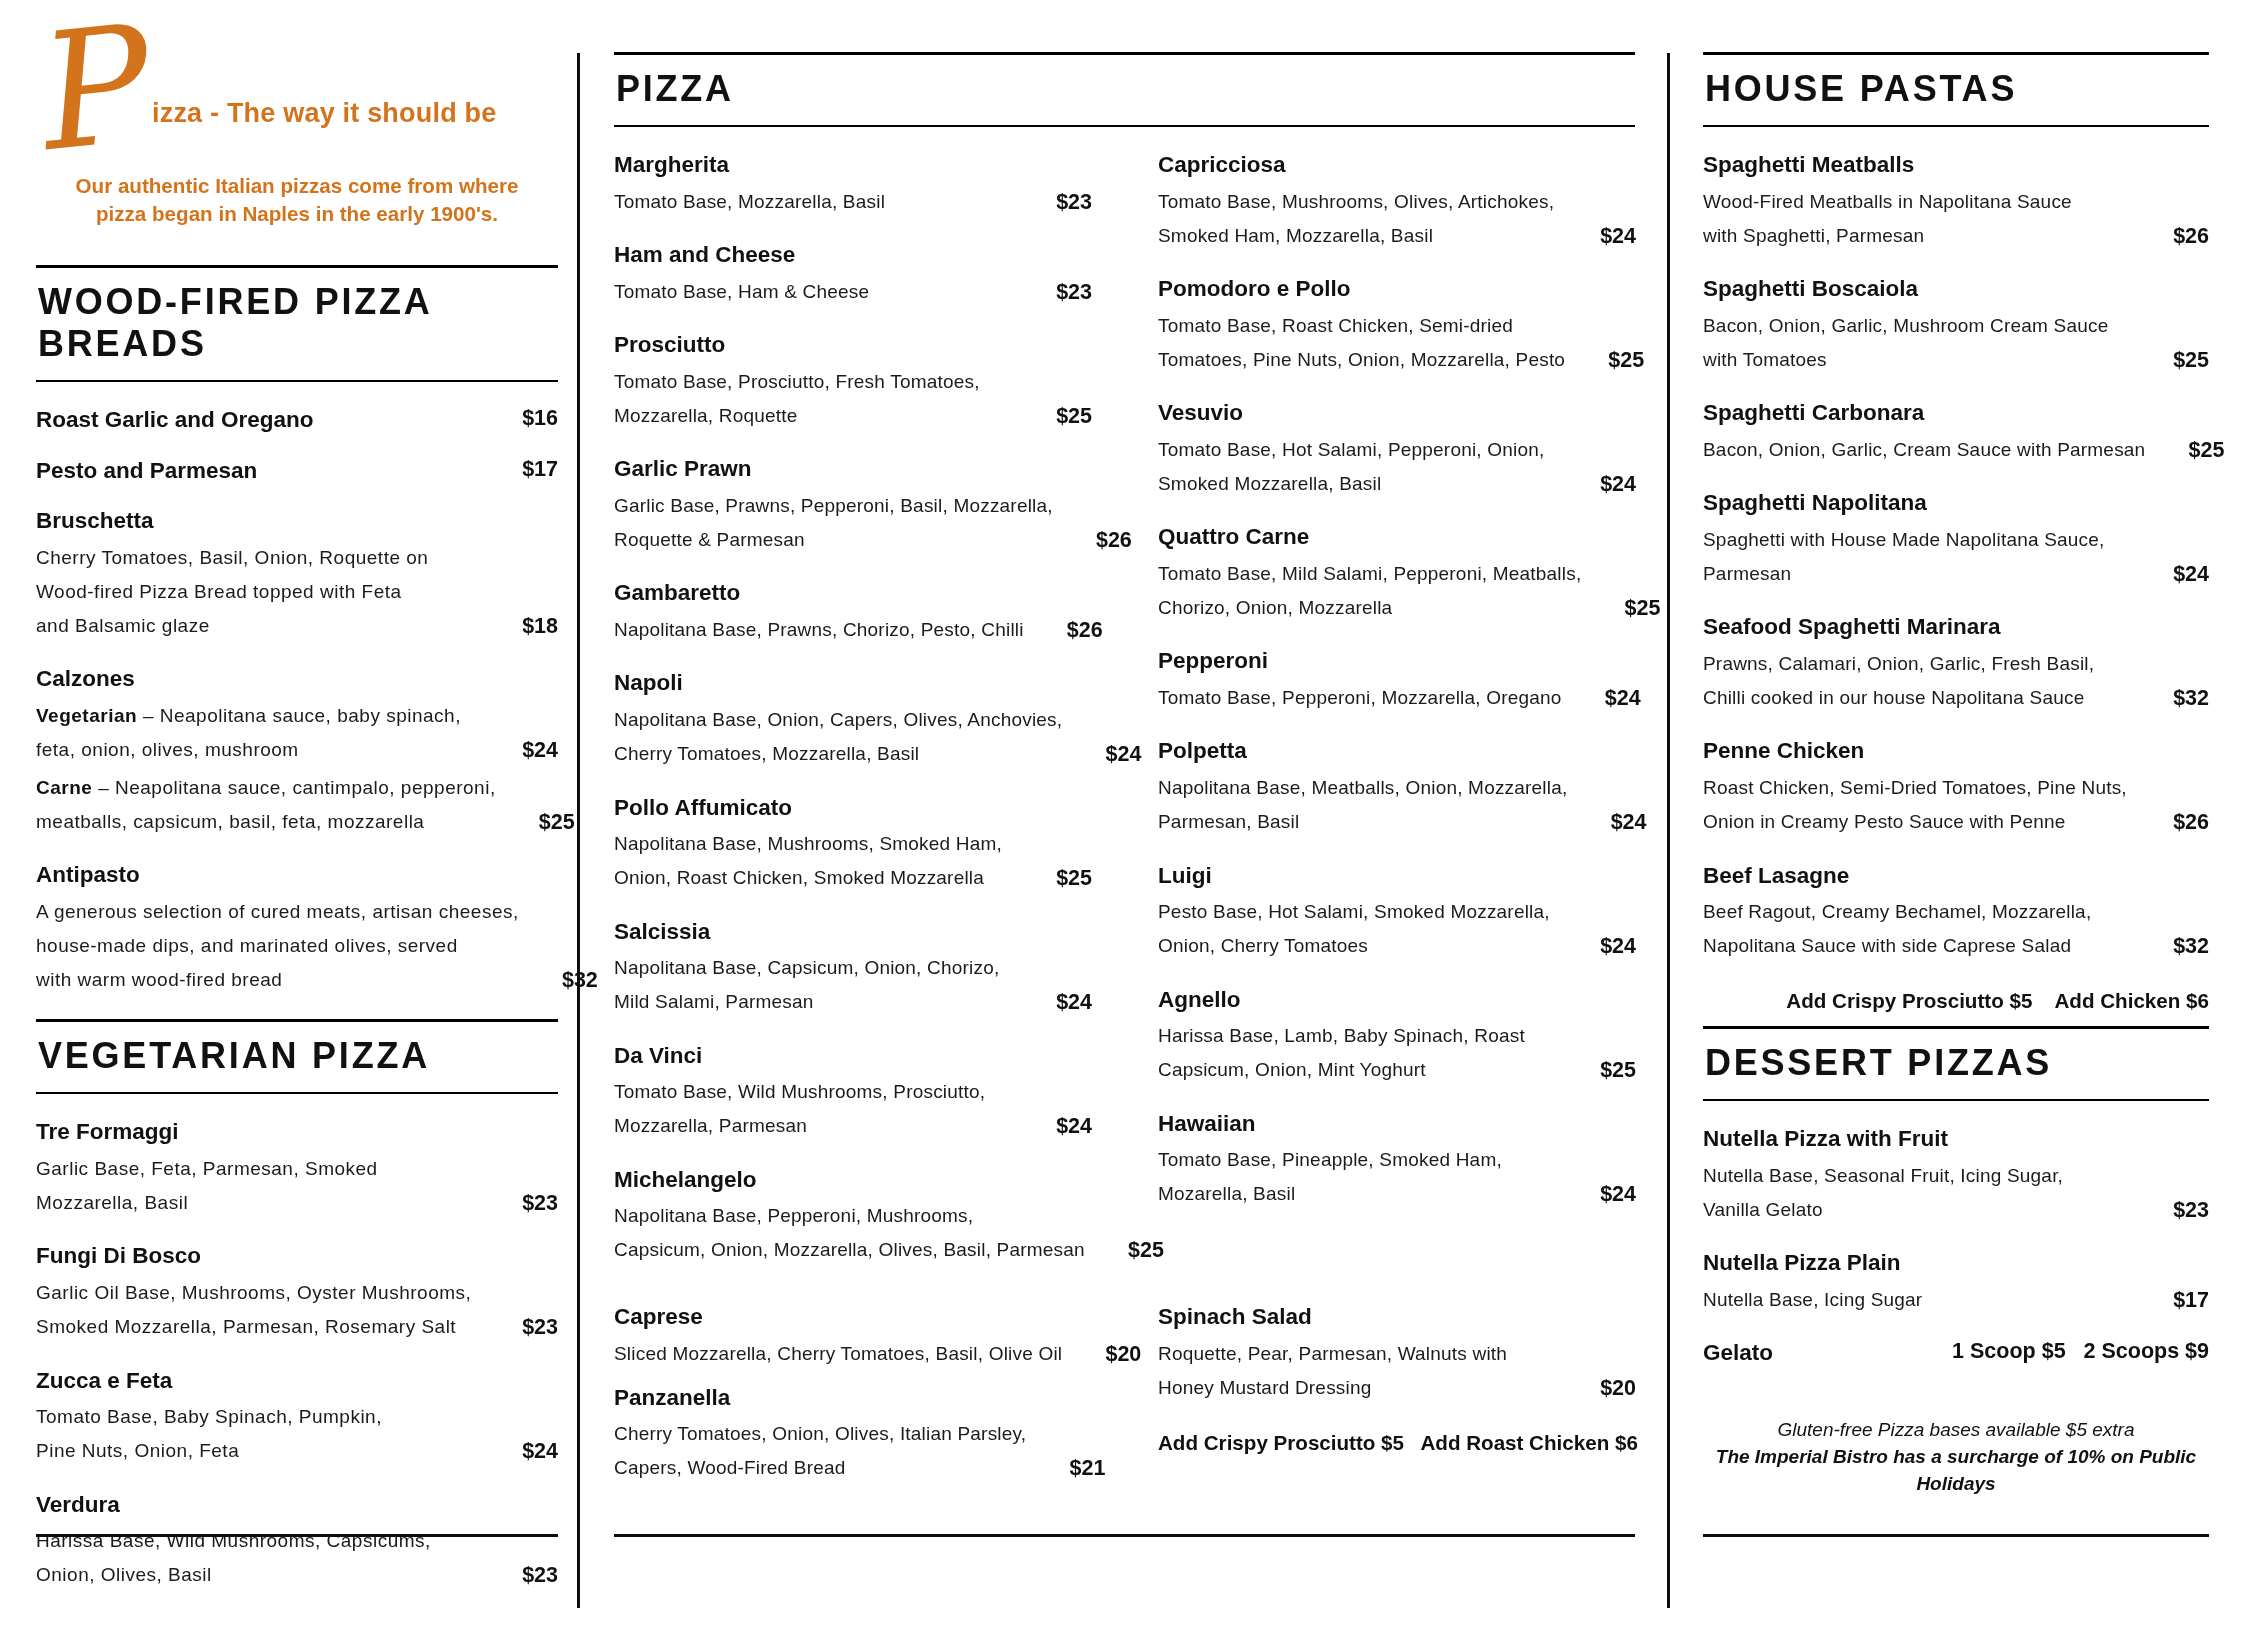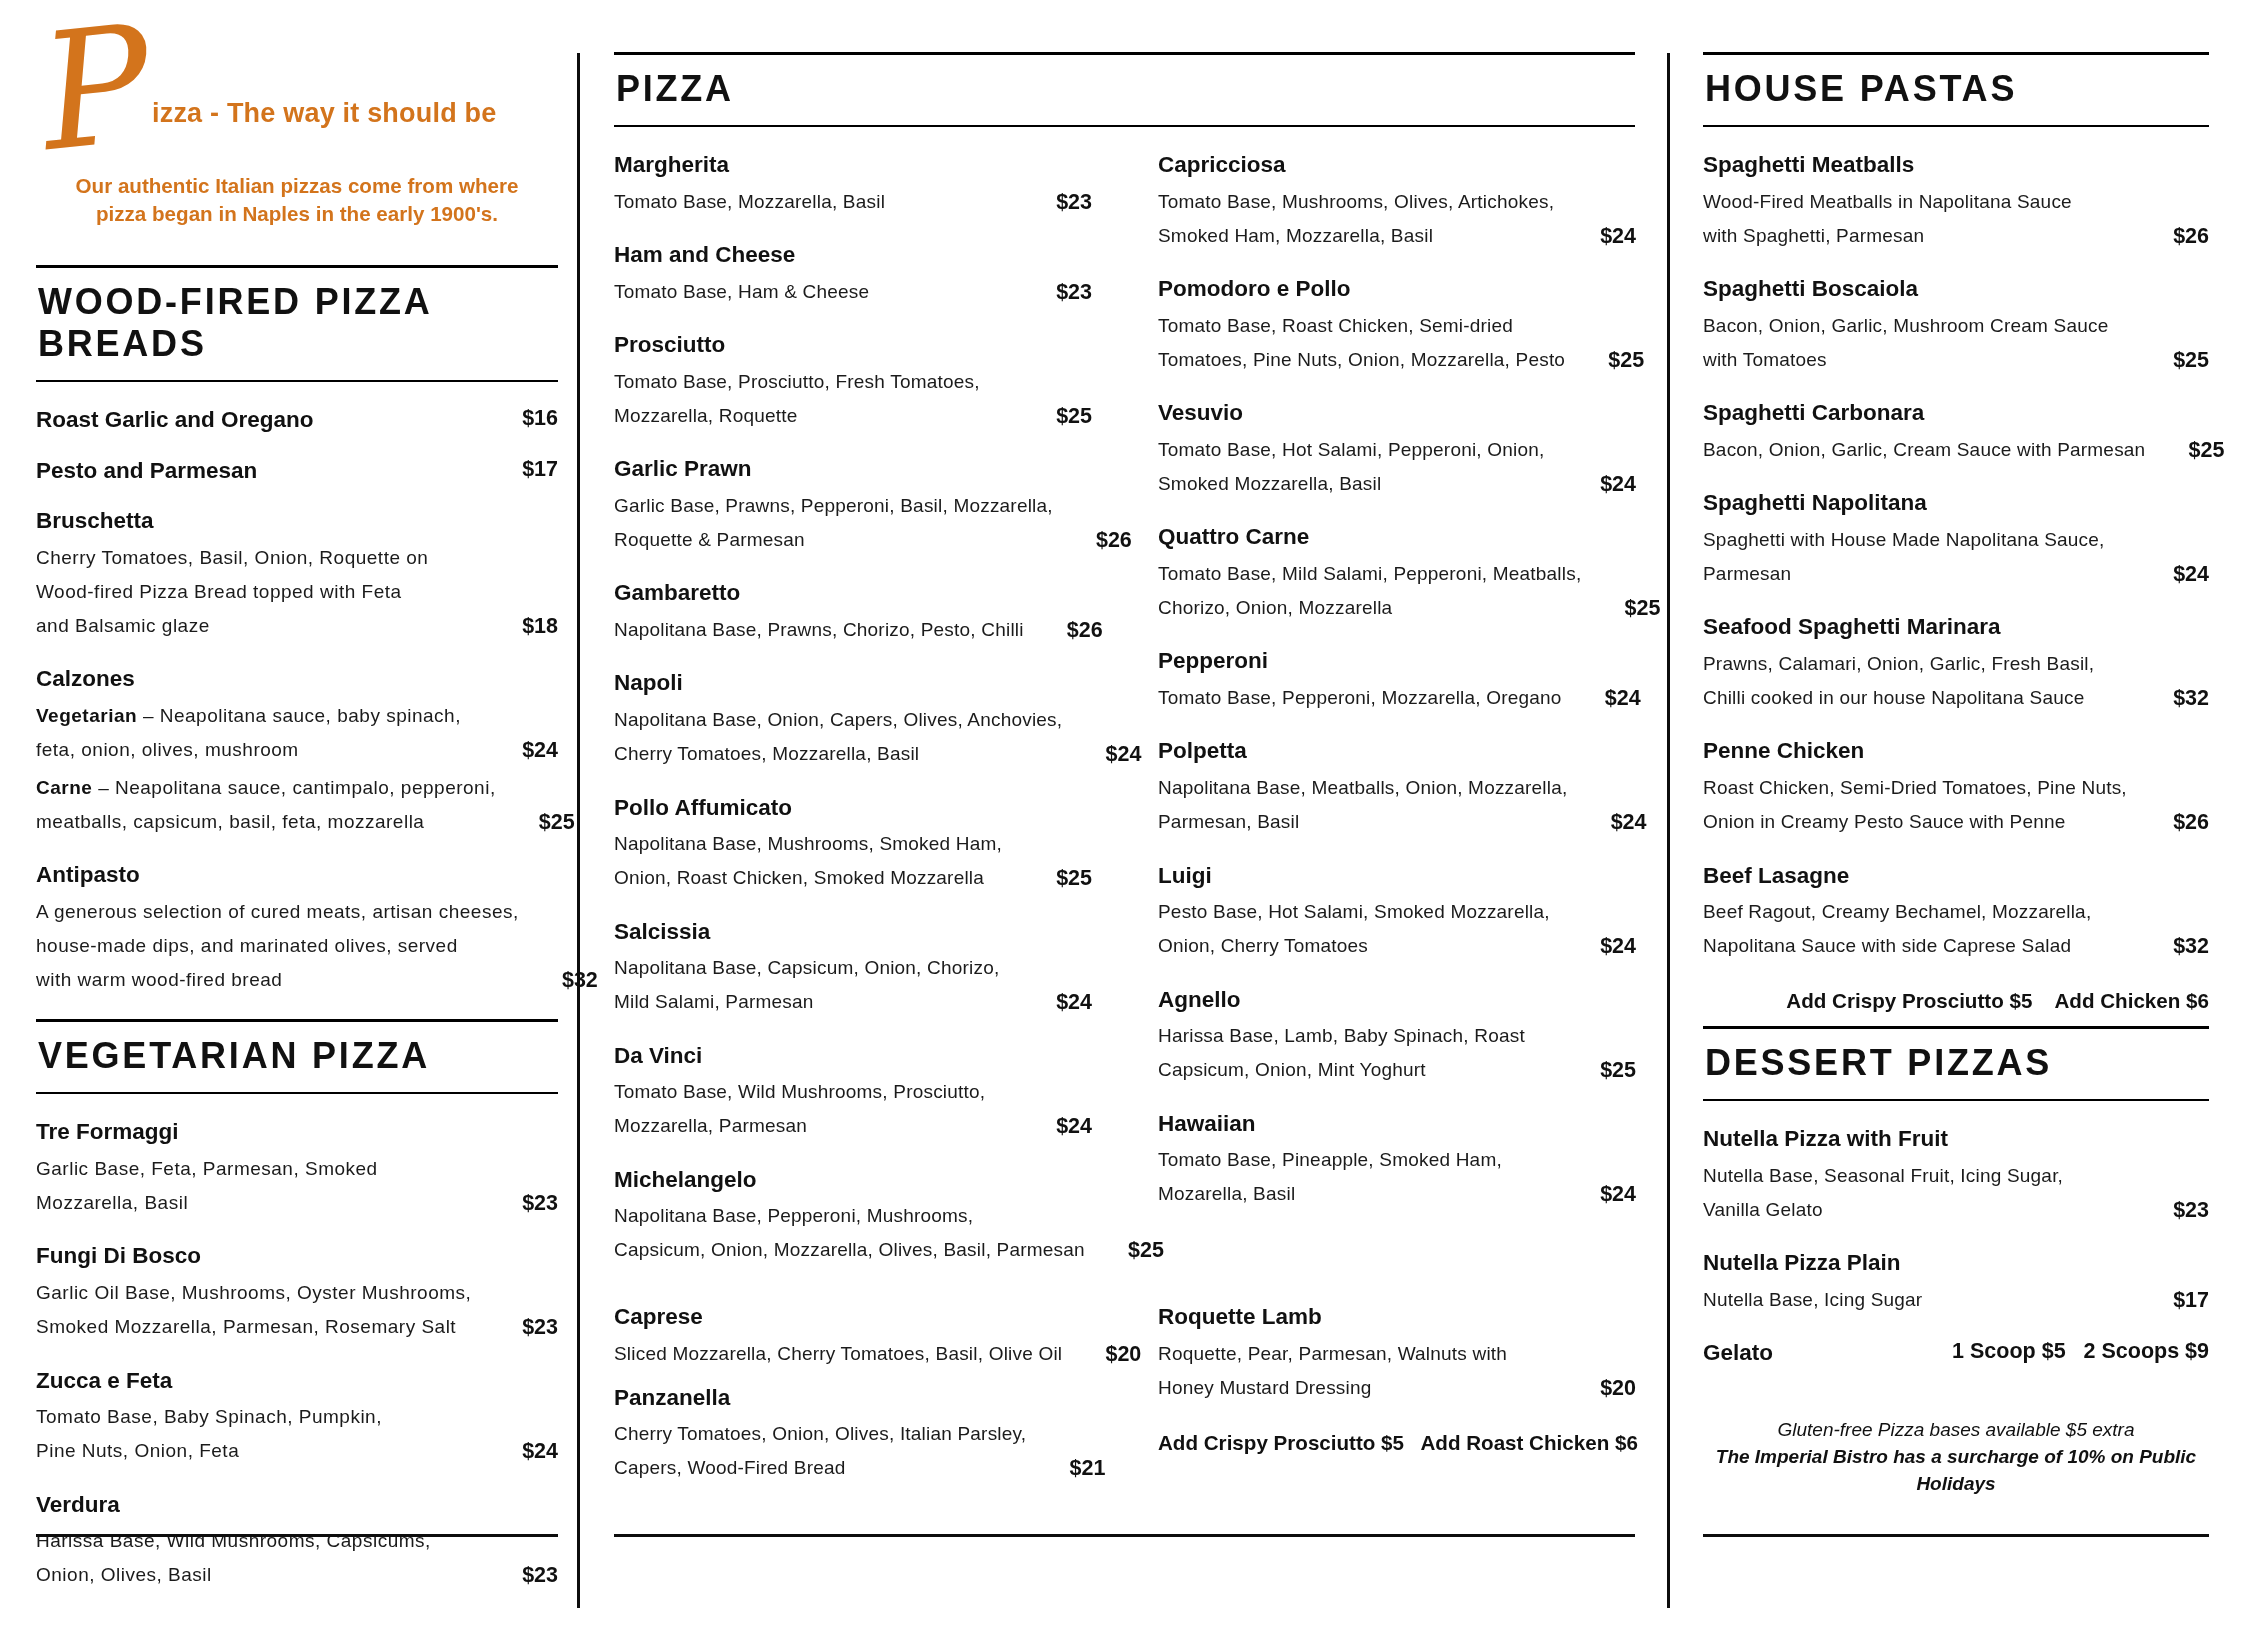--- a/index.html
+++ b/index.html
@@ -388,21 +388,21 @@
                 <div class="desc-row">
                   <span class="desc">Cherry Tomatoes, Onion, Olives, Italian Parsley,
 Capers, Wood-Fired Bread</span>
                   <span class="price">$21</span>
                 </div>
               </div>
             </div>
             <div class="subcol">
               <div class="item">
                 <div class="name-row">
-                  <span class="iname">Roquette Lamb</span>
+                  <span class="iname">Spinach Salad</span>
                 </div>
                 <div class="desc-row">
                   <span class="desc">Roquette, Pear, Parmesan, Walnuts with
 Honey Mustard Dressing</span>
                   <span class="price">$20</span>
                 </div>
               </div>
               <div class="addon pre">Add Crispy Prosciutto $5   Add Roast Chicken $6</div>
             </div>
           </div>

